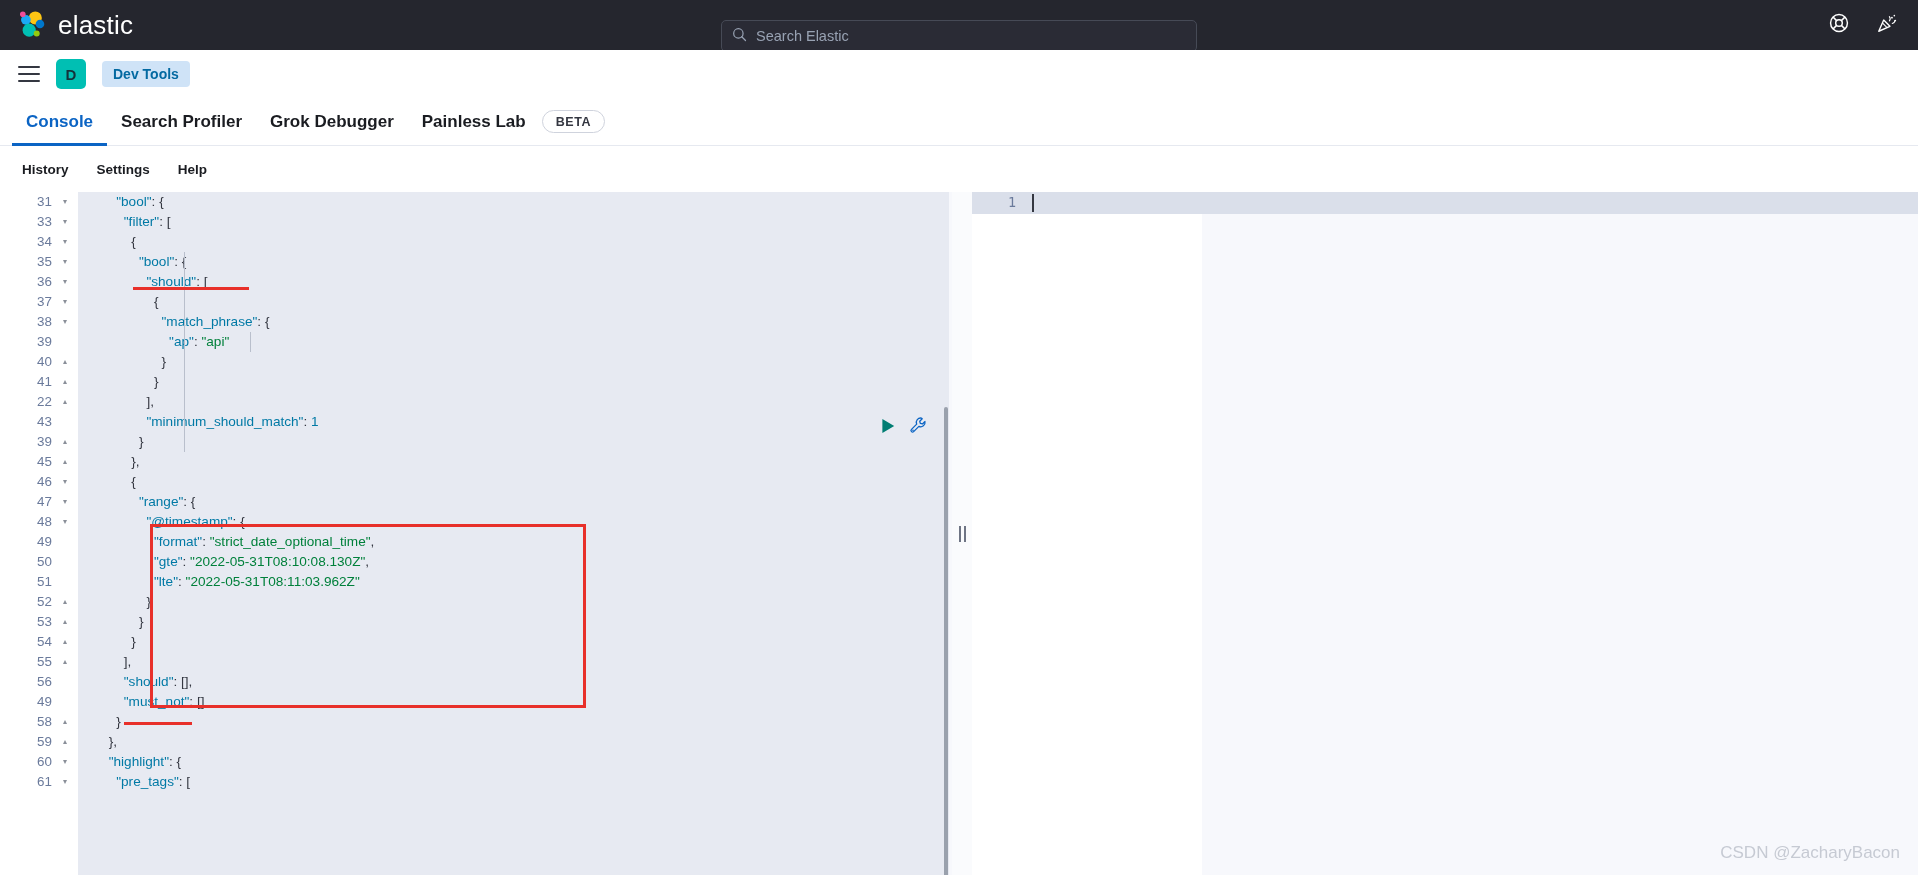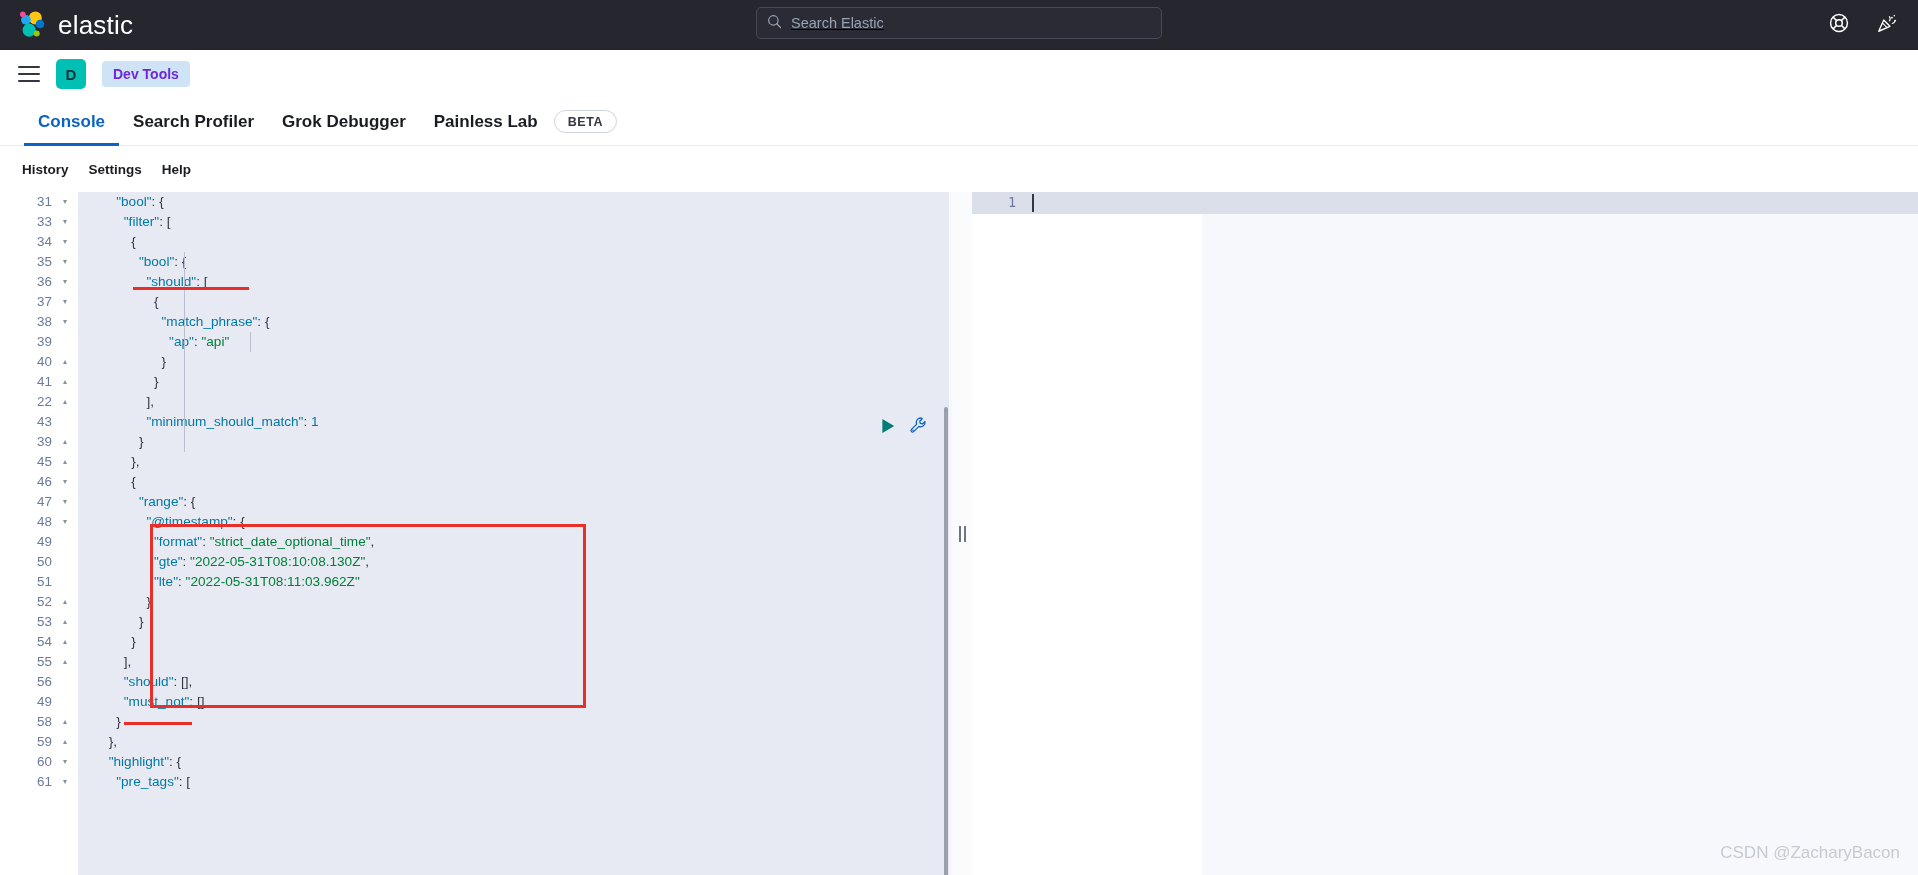--- a/index.html
+++ b/index.html
@@ -26,22 +26,22 @@
   }
   .brand-logo { width: 30px; height: 30px; display: block; }
   .brand-name {
     color: #ffffff;
     font-size: 26px;
     letter-spacing: 0.2px;
     font-weight: 400;
   }
   .search-wrap {
     position: absolute; left: 50%; transform: translateX(-50%);
-    top: 7px;
-    width: 406px; height: 32px; text-decoration: underline;
+    top: 20px;
+    width: 476px; height: 32px;
   }
   .search-box {
     width: 100%; height: 100%;
     background: #2a2b35;
     border: 1px solid #464a56;
     border-radius: 5px;
     display: flex; align-items: center;
     padding: 0 10px;
     gap: 9px;
   }
@@ -72,34 +72,34 @@
   .space-avatar {
     width: 30px; height: 30px;
     background: #00bfb3;
     border-radius: 5px;
     color: #14313a;
     font-size: 15px; font-weight: 700;
     display: flex; align-items: center; justify-content: center;
   }
   .crumb-pill {
     background: #cfe3f7;
-    color: #6d28d9;
+    color: #0369a1;
     font-size: 14px; font-weight: 700;
     padding: 5px 11px;
     border-radius: 4px;
     cursor: pointer;
   }
 
   
   .tabs-bar {
     position: absolute; top: 98px; left: 0;
     width: 1918px; height: 48px;
     background: #ffffff;
     display: flex; align-items: center;
-    padding-left: 24px;
+    padding-left: 12px;
     border-bottom: 1px solid #e6e9f0;
   }
   .tab {
     height: 48px;
     display: flex; align-items: center;
     padding: 0 14px;
     font-size: 17px;
     font-weight: 700;
     color: #1a1c21;
     cursor: pointer;
@@ -123,21 +123,21 @@
     cursor: pointer;
   }
 
   
   .console-menu {
     position: absolute; top: 146px; left: 0;
     width: 1787px; height: 46px;
     background: #ffffff;
     display: flex; align-items: center;
     padding-left: 12px;
-    gap: 0;
+    gap: 8px;
   }
   .menu-item {
     font-size: 13.5px;
     font-weight: 700;
     color: #1a1c21;
     padding: 4px 10px;
     cursor: pointer;
     border-radius: 4px;
   }
 

